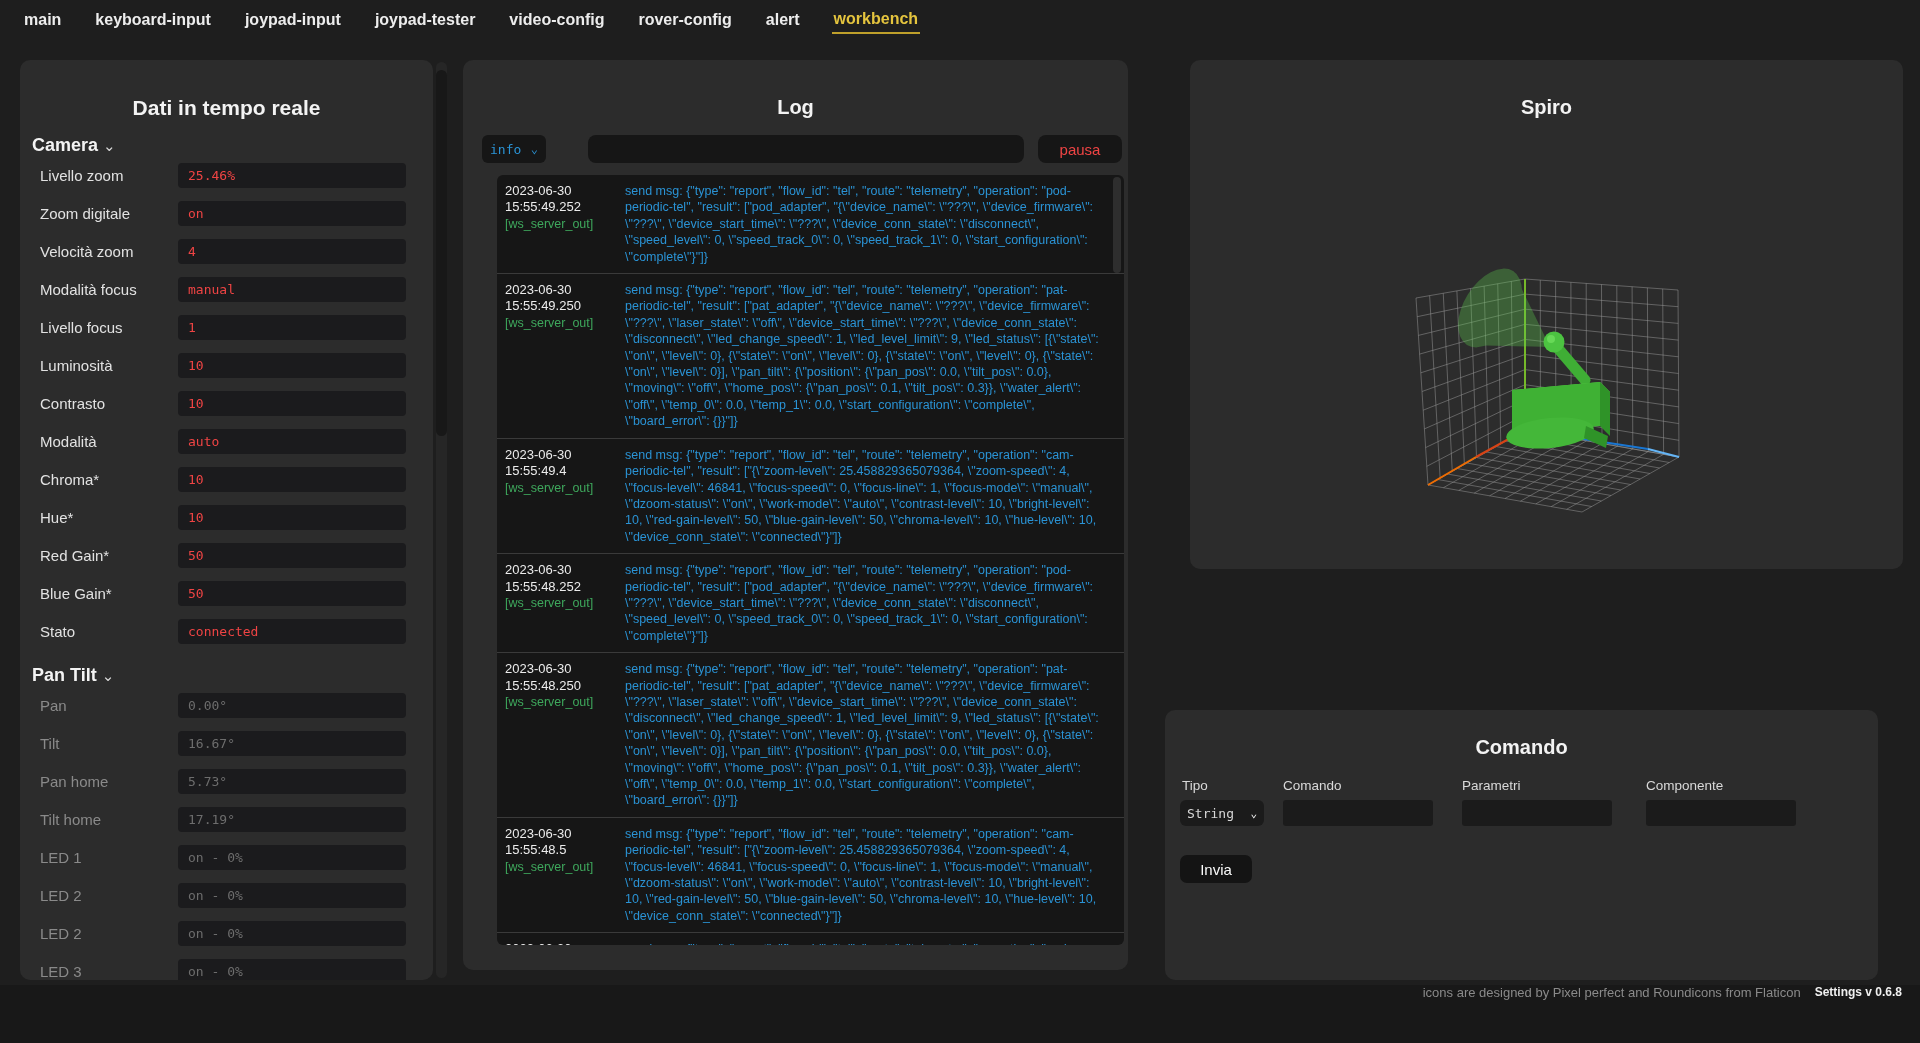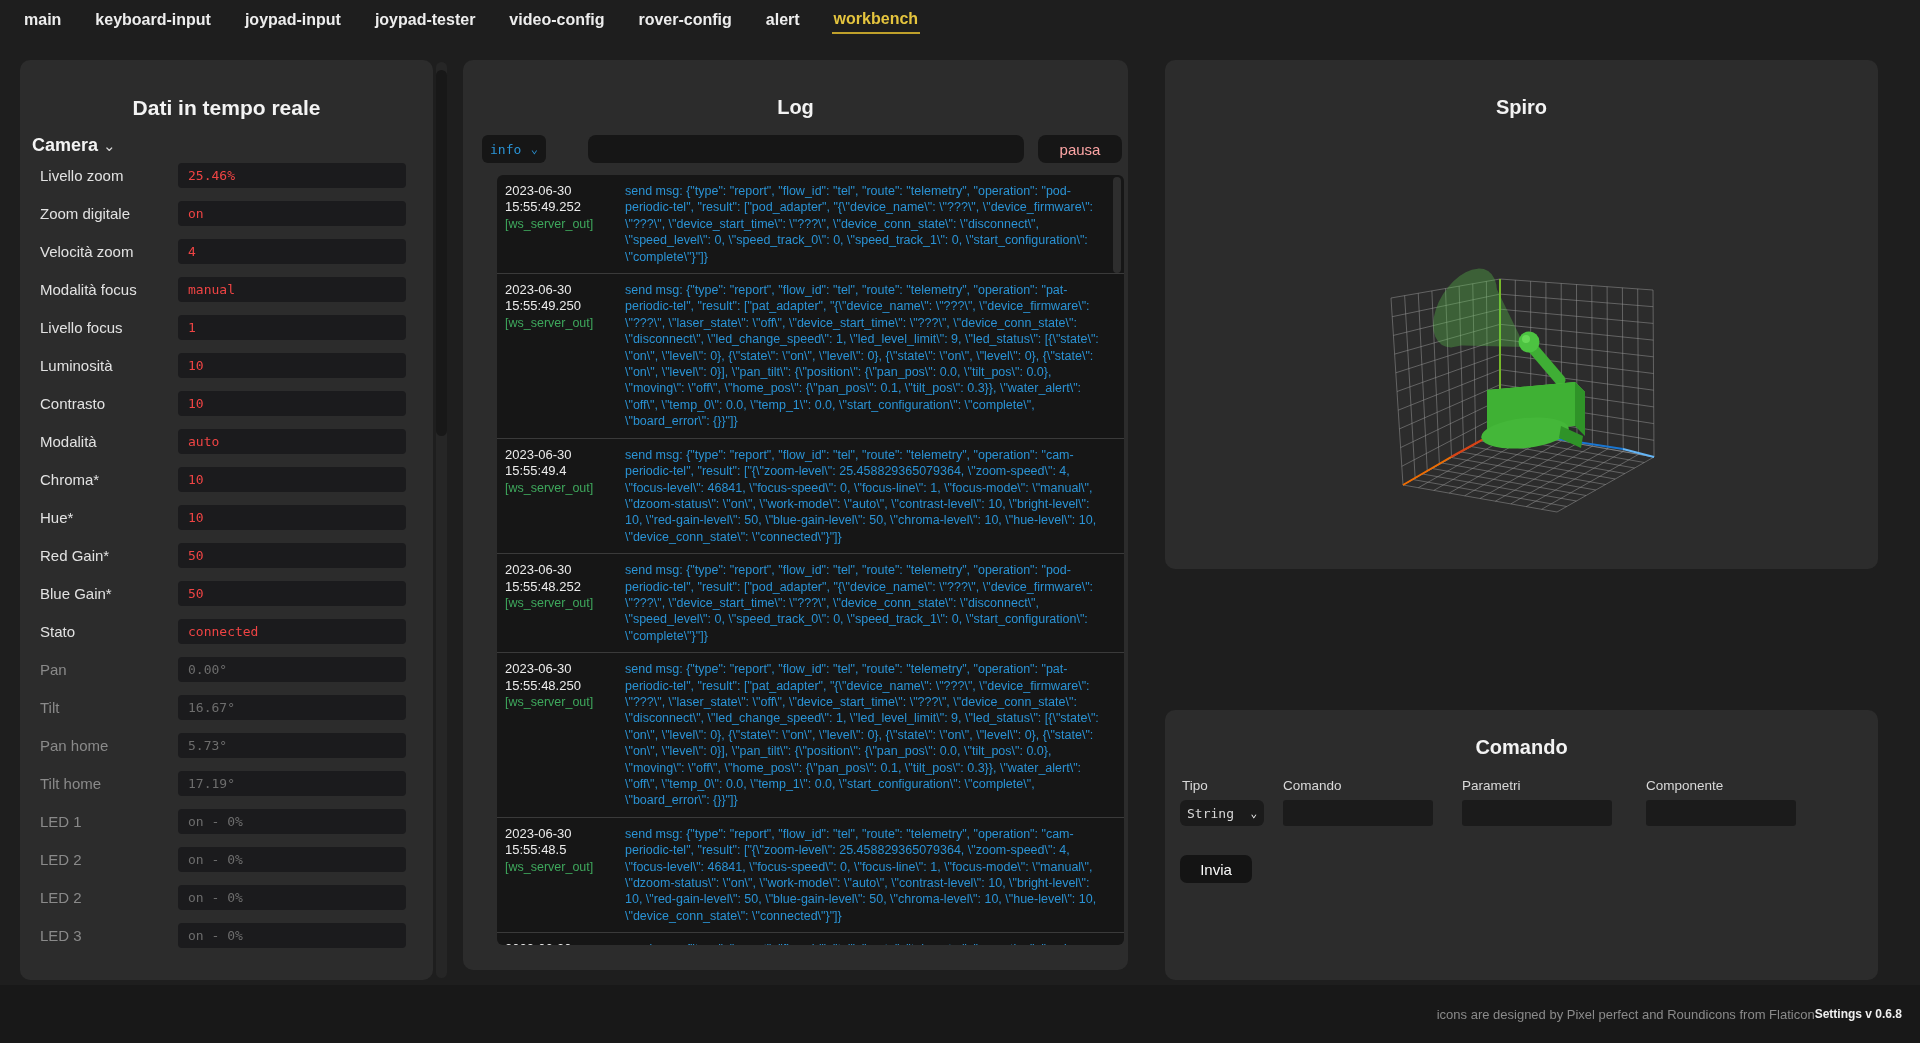--- a/index.html
+++ b/index.html
@@ -59,37 +59,37 @@
   #log-level-select { left:19px; top:75px; width:64px; height:28px; padding:0 8px;
     color:#2a93d5; font-size:13px; }
   #log-level-select .chev { color:#2a93d5; font-size:12px; }
   #log-search {
     position:absolute; left:125px; top:75px; width:436px; height:28px;
     background:#161616; border:none; border-radius:8px; color:#cccccc;
     padding:0 10px; font-size:13px; outline:none;
   }
   #log-pause-btn {
     position:absolute; left:575px; top:75px; width:84px; height:28px;
-    background:#161616; border:none; border-radius:8px; color:#fca5a5;
+    background:#161616; border:none; border-radius:8px; color:#ef4444;
     font-size:15px; font-family:"Liberation Sans", sans-serif; cursor:pointer;
   }
   #log-list {
     position:absolute; left:34px; top:115px; width:627px; height:770px;
     background:#161616; border-radius:6px; overflow:hidden;
   }
   .log-entry { display:flex; gap:20px; padding:8px 22px 8px 8px; border-bottom:1px solid #3a3a3a; }
   .log-ts { width:100px; flex:none; font-size:13px; line-height:16.4px; color:#ececec; }
   .log-src { font-size:12.5px; color:#3ea75c; }
   .log-msg { flex:1; font-size:12.5px; line-height:16.4px; color:#2a93d5; word-break:break-word; }
   #log-scrollbar {
     position:absolute; right:3px; top:2px; width:8px; height:96px;
     background:#2e2e2e; border-radius:4px;
   }
   
-  #spiro-panel { left:1165px; top:60px; width:713px; height:509px; }
+  #spiro-panel { left:1190px; top:60px; width:713px; height:509px; }
   #spiro-panel .panel-title { padding-top:36px; }
   #spiro-svg { position:absolute; left:0; top:90px; }
   
   #comando-panel { left:1165px; top:710px; width:713px; height:270px; }
   #comando-panel .panel-title { padding-top:26px; }
   .cmd-label { position:absolute; top:68px; font-size:13.5px; color:#d9d9d9; }
   .cmd-input {
     position:absolute; top:90px; height:26px; width:150px;
     background:#1b1b1b; border:none; border-radius:3px; color:#cccccc;
     font-family:"DejaVu Sans Mono", monospace; font-size:13px; padding:0 8px; outline:none;
@@ -98,21 +98,21 @@
     color:#d8d8d8; font-size:13px; background:#1b1b1b; }
   #cmd-tipo-select .chev { color:#ffffff; font-size:11px; }
   #cmd-invia-btn {
     position:absolute; left:15px; top:145px; width:72px; height:28px;
     background:#141414; border:none; border-radius:7px; color:#fafafa;
     font-size:15px; font-family:"Liberation Sans", sans-serif; cursor:pointer;
   }
   
   #footer {
     position:absolute; left:0; bottom:0; width:100%; height:58px; background:#181818;
-    display:flex; align-items:center; justify-content:flex-end; padding-right:18px;
+    display:flex; justify-content:flex-end; gap:14px; padding-right:18px;
   }
   #footer-credit { font-size:13px; color:#8a8a8a; }
   #footer-version { font-size:12px; color:#f0f0f0; font-weight:600; }
 </style>
 </head>
 <body>
 
 <nav class="nav">
 
     <div class="nav-item">main</div>
@@ -202,20 +202,21 @@
 
         <div class="rt-row">
           <div class="rt-label">Stato</div>
           <div class="rt-value">connected</div>
         </div>
 
     </div>
   </div>
 
   <div class="rt-section disabled">
+    <div class="section-head"><span>Pan Tilt</span><span class="chev">⌄</span></div>
     <div>
 
         <div class="rt-row">
           <div class="rt-label">Pan</div>
           <div class="rt-value">0.00°</div>
         </div>
 
         <div class="rt-row">
           <div class="rt-label">Tilt</div>
           <div class="rt-value">16.67°</div>

